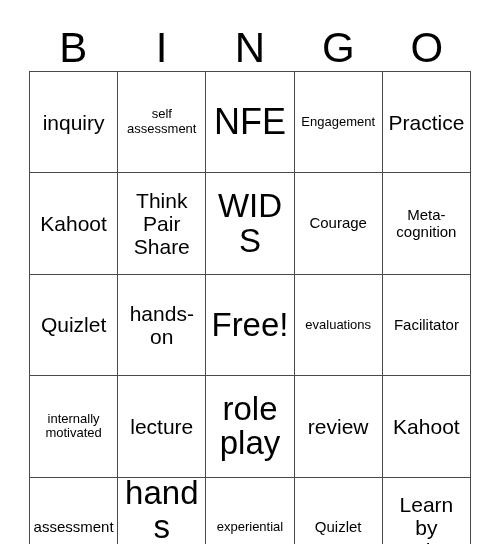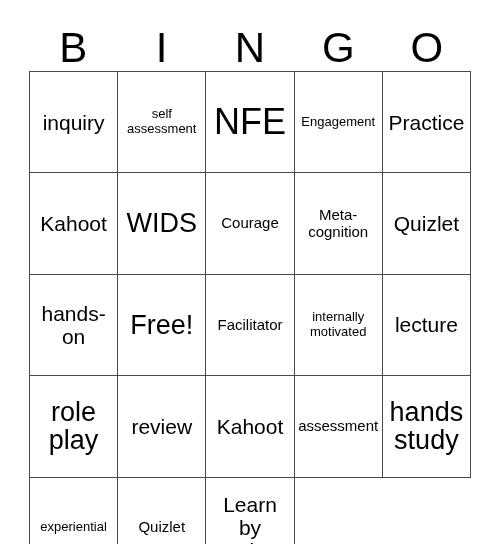--- a/index.html
+++ b/index.html
@@ -80,21 +80,21 @@
     color: #000000;
     line-height: 1.07;
     word-wrap: break-word;
     overflow-wrap: break-word;
     hyphens: none;
     white-space: pre-line;
   }
 
   
   .size-xl  { font-size: 36px; line-height: 1.0;  }
-  .size-lg  { font-size: 27px; line-height: 1.05; }
+  .size-lg  { font-size: 33px; line-height: 1.05; }
   .size-md  { font-size: 21px; line-height: 1.1;  }
   .size-sm  { font-size: 15px; line-height: 1.12; }
   .size-xs  { font-size: 13px; line-height: 1.14; }
 </style>
 </head>
 <body>
 
 <div id="bingo-card">
 
   <div id="bingo-header">
@@ -119,38 +119,46 @@
       <div class="bingo-cell">
         <span class="cell-text size-xs">Engagement</span>
       </div>
       <div class="bingo-cell">
         <span class="cell-text size-md">Practice</span>
       </div>
       <div class="bingo-cell">
         <span class="cell-text size-md">Kahoot</span>
       </div>
       <div class="bingo-cell">
+        <span class="cell-text size-md">Think
+Pair
+Share</span>
+      </div>
+      <div class="bingo-cell">
         <span class="cell-text size-lg">WIDS</span>
       </div>
       <div class="bingo-cell">
         <span class="cell-text size-sm">Courage</span>
       </div>
       <div class="bingo-cell">
         <span class="cell-text size-sm">Meta-
 cognition</span>
       </div>
       <div class="bingo-cell">
         <span class="cell-text size-md">Quizlet</span>
       </div>
       <div class="bingo-cell">
         <span class="cell-text size-md">hands-
 on</span>
       </div>
       <div class="bingo-cell">
         <span class="cell-text size-lg">Free!</span>
+      </div>
+      <div class="bingo-cell">
+        <span class="cell-text size-xs">evaluations</span>
       </div>
       <div class="bingo-cell">
         <span class="cell-text size-sm">Facilitator</span>
       </div>
       <div class="bingo-cell">
         <span class="cell-text size-xs">internally
 motivated</span>
       </div>
       <div class="bingo-cell">
         <span class="cell-text size-md">lecture</span>

